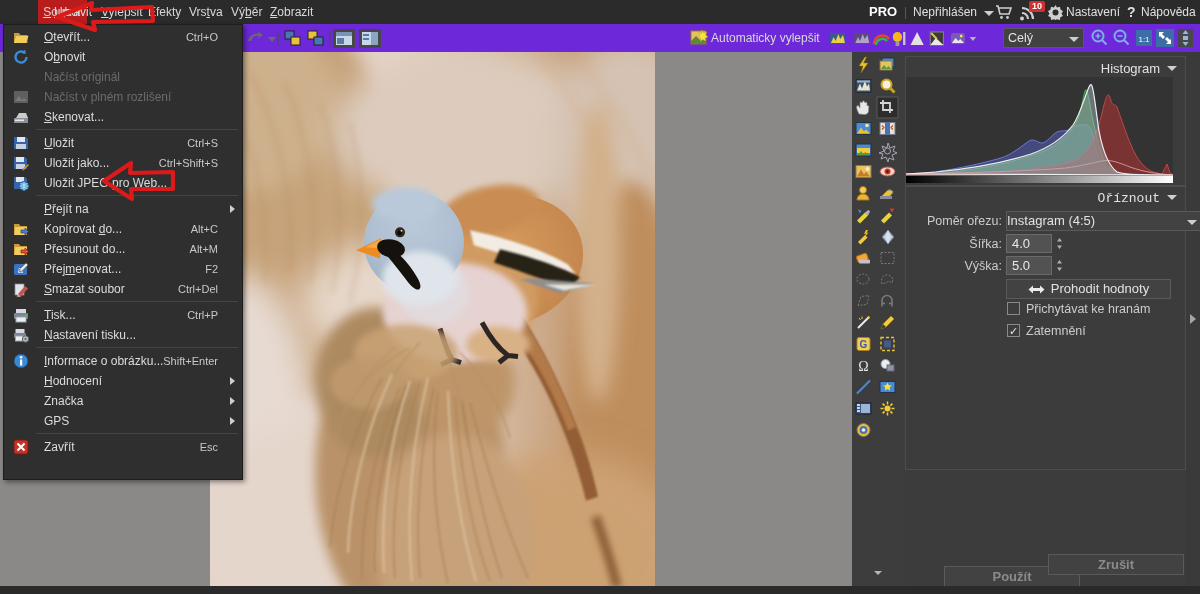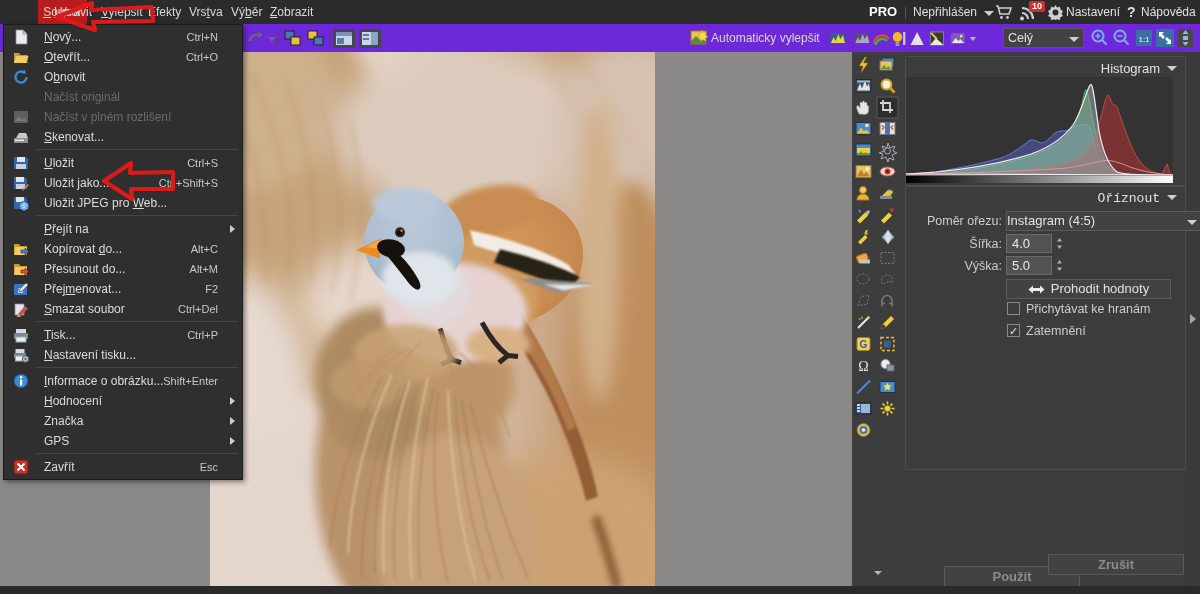--- a/index.html
+++ b/index.html
@@ -500,28 +500,20 @@
   <div class="lab" style="left:121px;top:272px;">Zatemnění</div>
 
   <div class="combo" style="left:3px;top:514px;width:136px;height:21px;line-height:19px;text-align:center;color:#8b8b8b;font-weight:bold;margin-left:36px;">Použít</div>
   <div class="combo" style="left:143px;top:502px;width:136px;height:21px;line-height:19px;text-align:center;color:#8b8b8b;font-weight:bold;">Zrušit</div>
 </div>
 <div id="bottombar"></div>
 
 <div id="menu">
   <div class="mi">
       <svg class="ico" viewBox="0 0 16 16">
-        <path d="M3,1 h7 l4,4 v10 h-11 z" fill="#ececec" stroke="#8a8aa5" stroke-width="0.8"></path>
-        <path d="M10,1 v4 h4" fill="#c5c5d5" stroke="#8a8aa5" stroke-width="0.8"></path>
-      </svg>
-      <span class="t"><u>N</u>ový...</span>
-      <span class="s">Ctrl+N</span>
-    </div>
-  <div class="mi">
-      <svg class="ico" viewBox="0 0 16 16">
         <path d="M1,4 h5 l1.5,2 h7 v8 h-13.5 z" fill="#c89a3a"></path>
         <path d="M3,7 h12.5 l-2.5,7 h-12 z" fill="#f2cd5e"></path>
       </svg>
       <span class="t"><u>O</u>tevřít...</span>
       <span class="s">Ctrl+O</span>
     </div>
   <div class="mi">
       <svg class="ico" viewBox="0 0 16 16">
         <path d="M13.5,8 a5.5,5.5 0 1 1 -2,-4.2" fill="none" stroke="#3a8ad5" stroke-width="2.4"></path>
         <path d="M12,0.5 l1,4.5 -4.5,-1 z" fill="#3a8ad5"></path>

